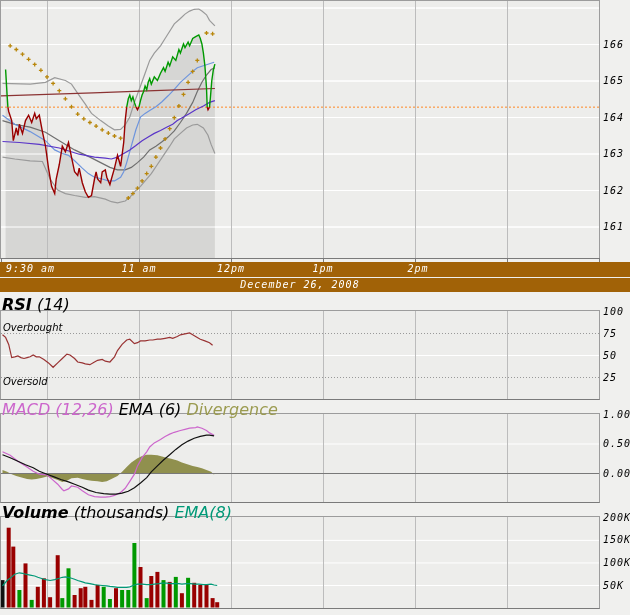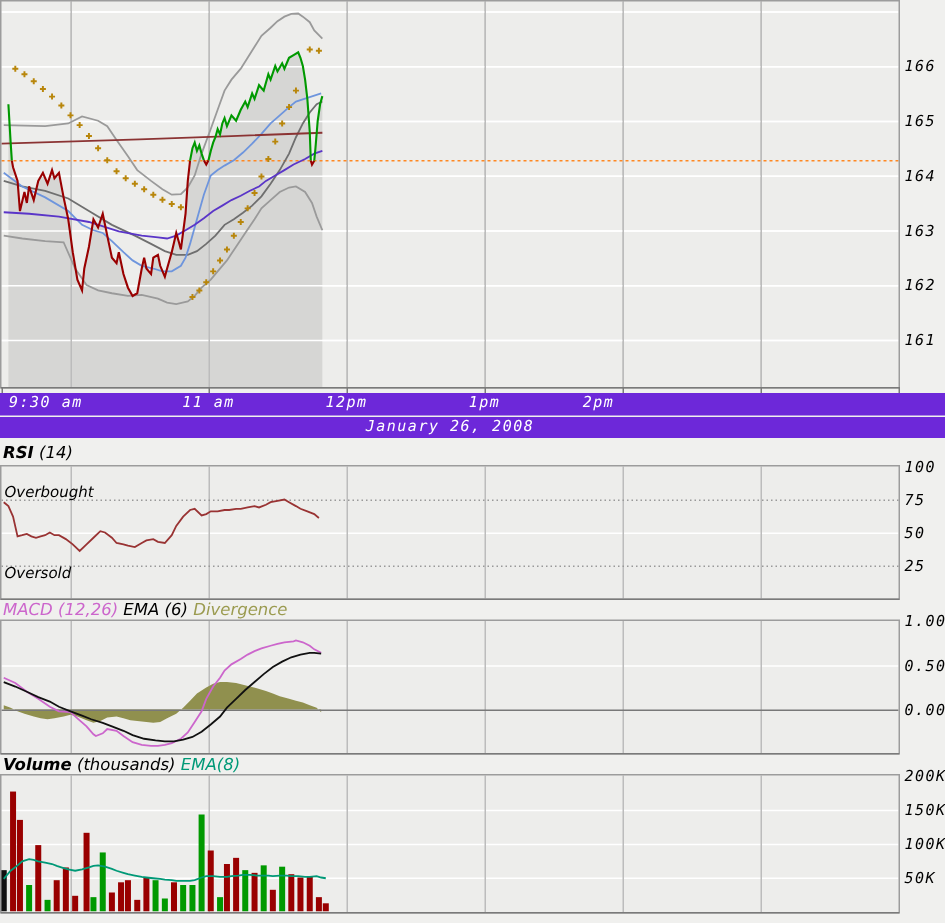--- a/index.html
+++ b/index.html
@@ -1,26 +1,26 @@
 <!DOCTYPE html>
 <html><head>
 <meta charset="utf-8">
 <style>
   html,body{margin:0;padding:0;background:#f0f0ee;}
   .screen{position:relative;width:630px;height:615px;background:#f0f0ee;overflow:hidden;
           font-family:"DejaVu Sans",sans-serif;font-style:italic;}
   #canvas{position:absolute;left:0;top:0;}
-  .axisbar{position:absolute;left:0;width:630px;background:#6d28d9;overflow:hidden;}
+  .axisbar{position:absolute;left:0;width:630px;background:#a16207;overflow:hidden;}
   .axisbar .tlabel{position:absolute;top:1px;color:#ffffff;font-family:"DejaVu Sans Mono",monospace;
           font-size:10px;letter-spacing:1px;white-space:nowrap;}
   #time-bar{top:262px;height:15px;}
   #date-bar{top:278px;height:14px;}
   #date-bar .datewrap{width:600px;text-align:center;color:#fff;font-family:"DejaVu Sans Mono",monospace;
           font-size:10px;letter-spacing:1px;padding-top:1px;}
-  .phead{position:absolute;left:2px;font-size:11px;color:#000;white-space:nowrap;}
+  .phead{position:absolute;left:2px;font-size:16px;color:#000;white-space:nowrap;}
   #rsi-header{top:295px;}
   #macd-header{top:400px;}
   #volume-header{top:503px;}
   .phead .b{font-weight:bold;}
 </style>
 </head>
 <body>
 
 <div class="screen">
   <svg id="canvas" width="630" height="615">
@@ -174,24 +174,24 @@
       <line x1="415.5" y1="258" x2="415.5" y2="262" stroke="#7a7a7a" stroke-width="1"></line>
       <line x1="507.5" y1="258" x2="507.5" y2="262" stroke="#7a7a7a" stroke-width="1"></line>
       <line x1="599.5" y1="258" x2="599.5" y2="262" stroke="#7a7a7a" stroke-width="1"></line>
     </svg>
 
   <div class="axisbar" id="time-bar">
       <span class="tlabel" style="left: 6px;">9:30 am</span>
       <span class="tlabel" style="left: 139px; transform: translateX(-50%);">11 am</span>
       <span class="tlabel" style="left: 231px; transform: translateX(-50%);">12pm</span>
       <span class="tlabel" style="left: 322.999px; transform: translateX(-50%);">1pm</span>
-      <span class="tlabel" style="left: 399px; transform: translateX(-50%);">2pm</span>
+      <span class="tlabel" style="left: 418px; transform: translateX(-50%);">2pm</span>
       <span class="tlabel" style="left: 518px; transform: translateX(-50%); margin-top: 48px;">3pm</span>
       <span class="tlabel" style="left: 596.999px; margin-left: 36px;">4pm</span>
     </div>
   <div class="axisbar" id="date-bar">
-    <div class="datewrap"><span>January 26, 2008</span></div>
+    <div class="datewrap"><span>December 26, 2008</span></div>
   </div>
 
   <div class="phead" id="rsi-header"><span class="b">RSI</span><span> (14)</span></div>
   <div class="phead" id="macd-header"><span style="color: rgb(204, 102, 204);">MACD (12,26)</span><span> EMA (6)</span><span style="color: rgb(155, 155, 80);"> Divergence</span></div>
   <div class="phead" id="volume-header"><span class="b">Volume</span><span> (thousands)</span><span style="color: rgb(0, 153, 119);"> EMA(8)</span></div>
 </div>
 
 </body></html>

